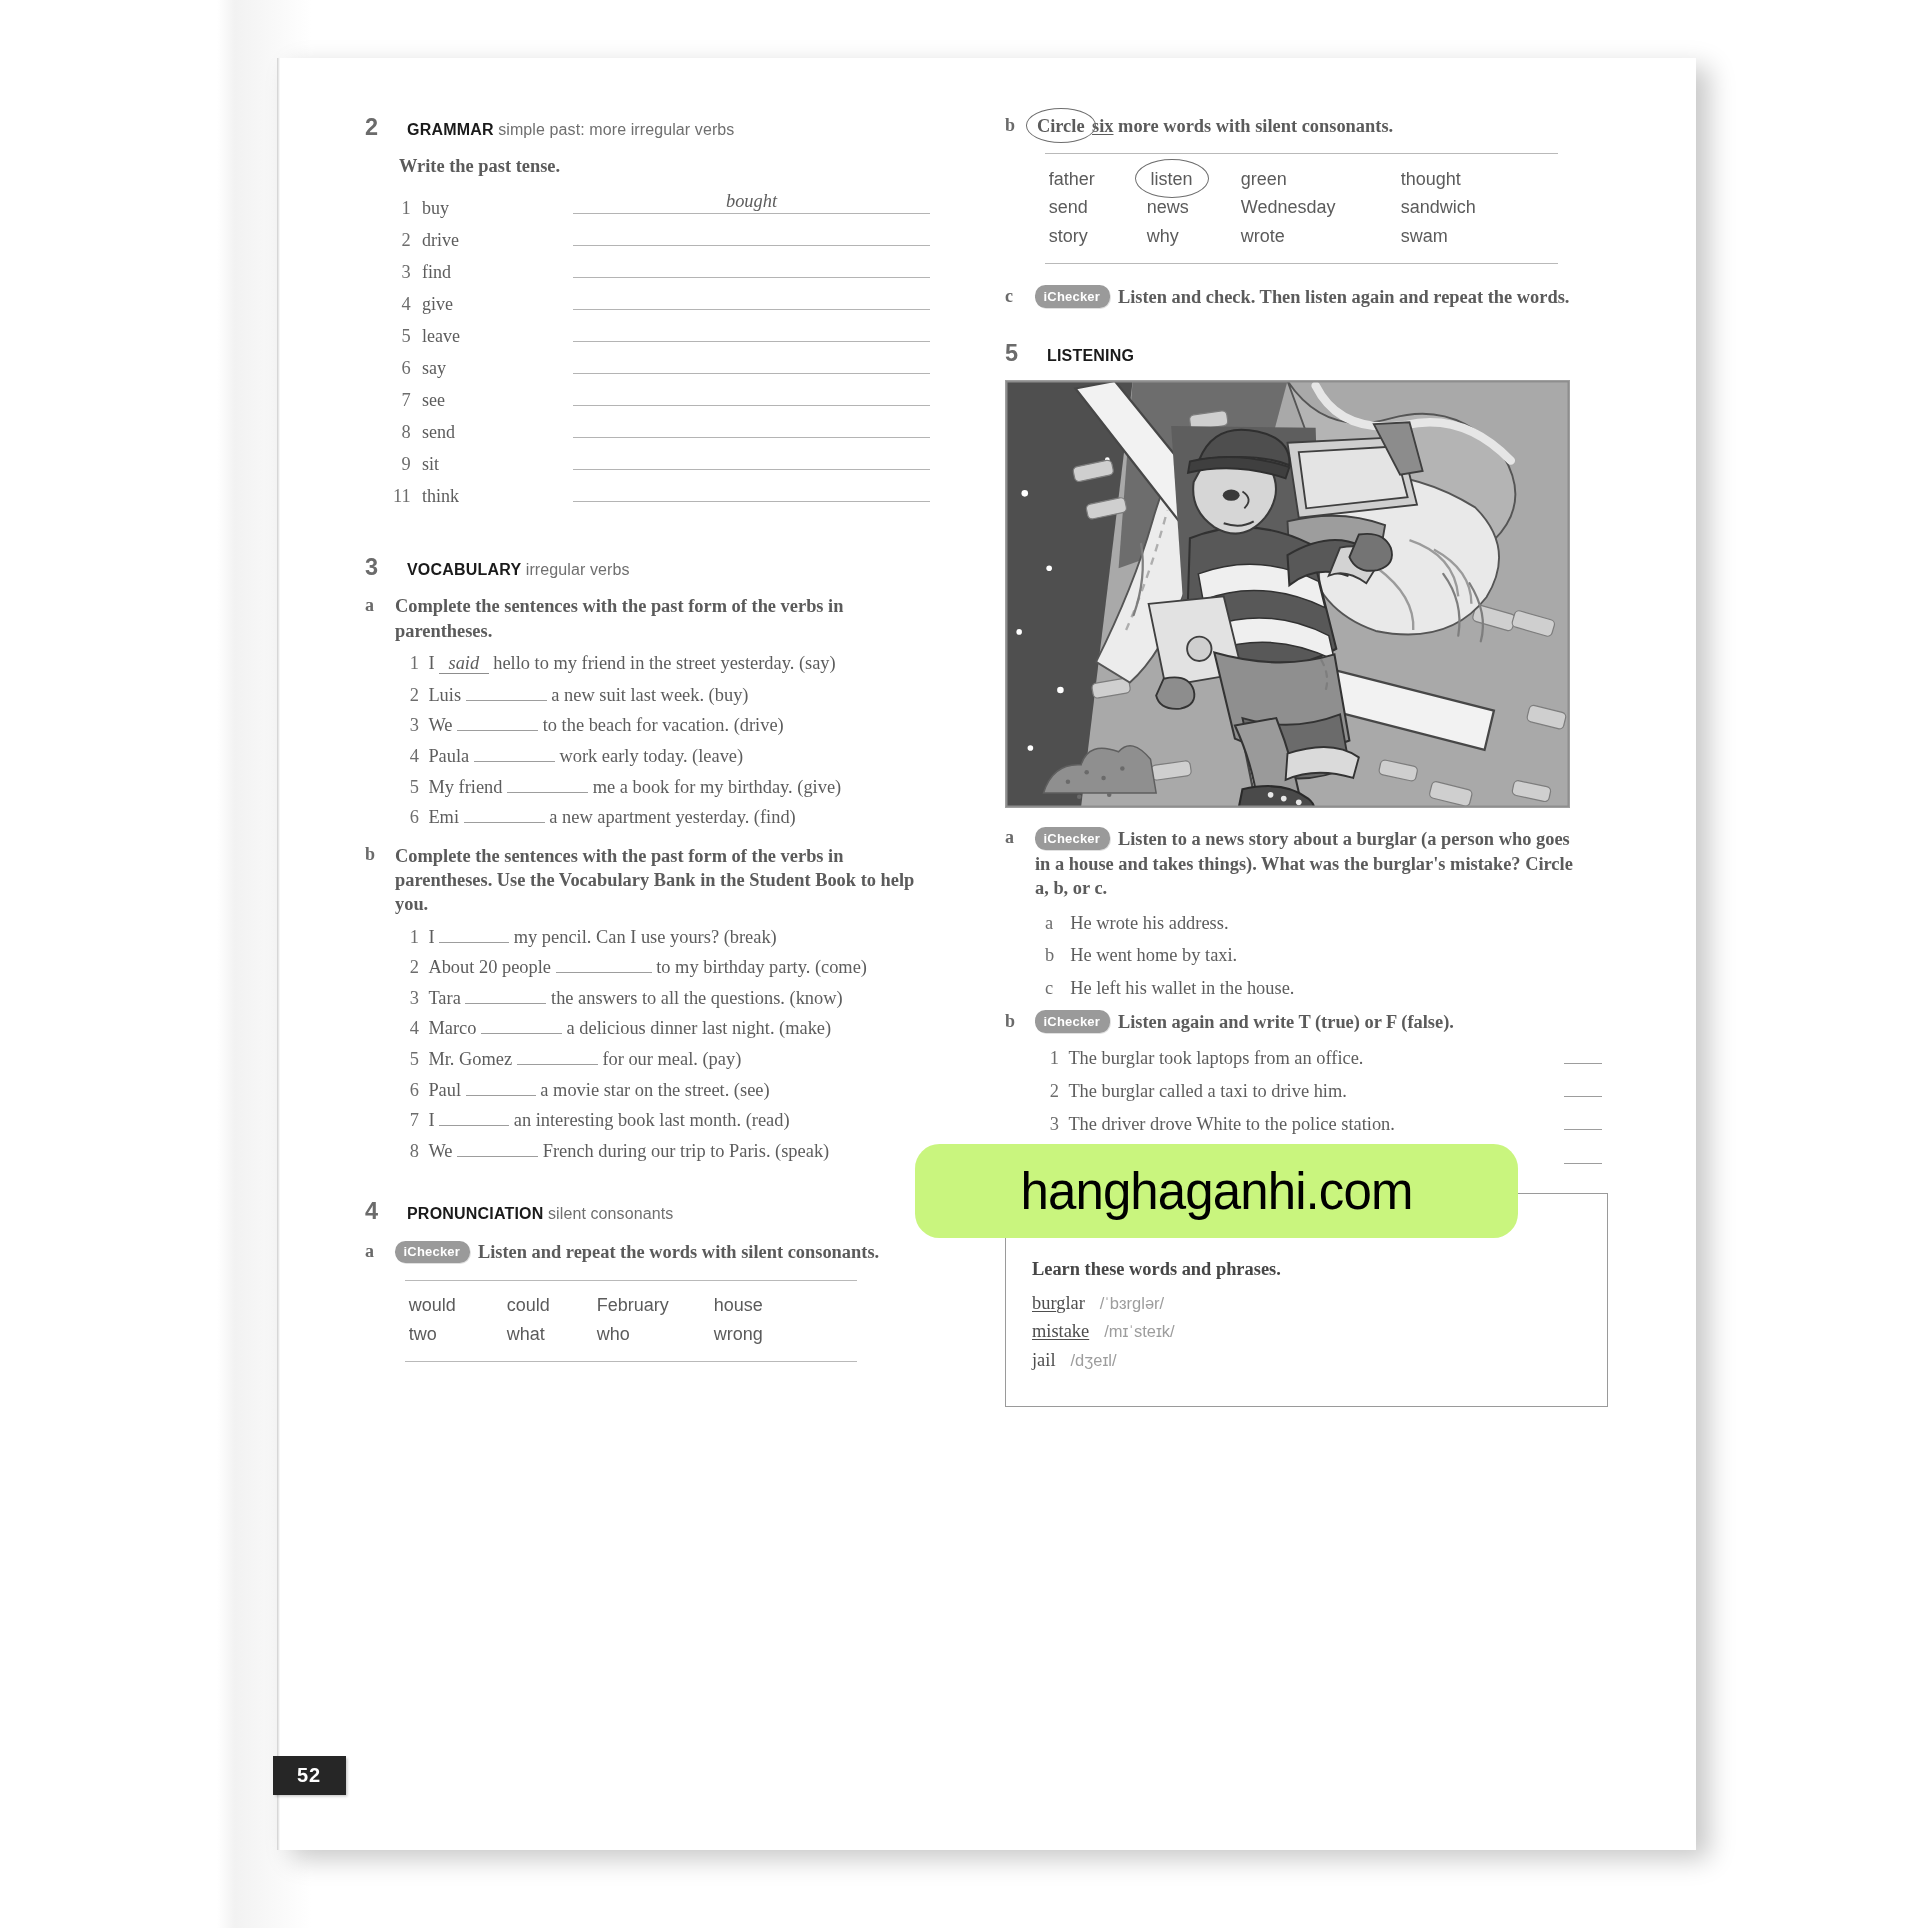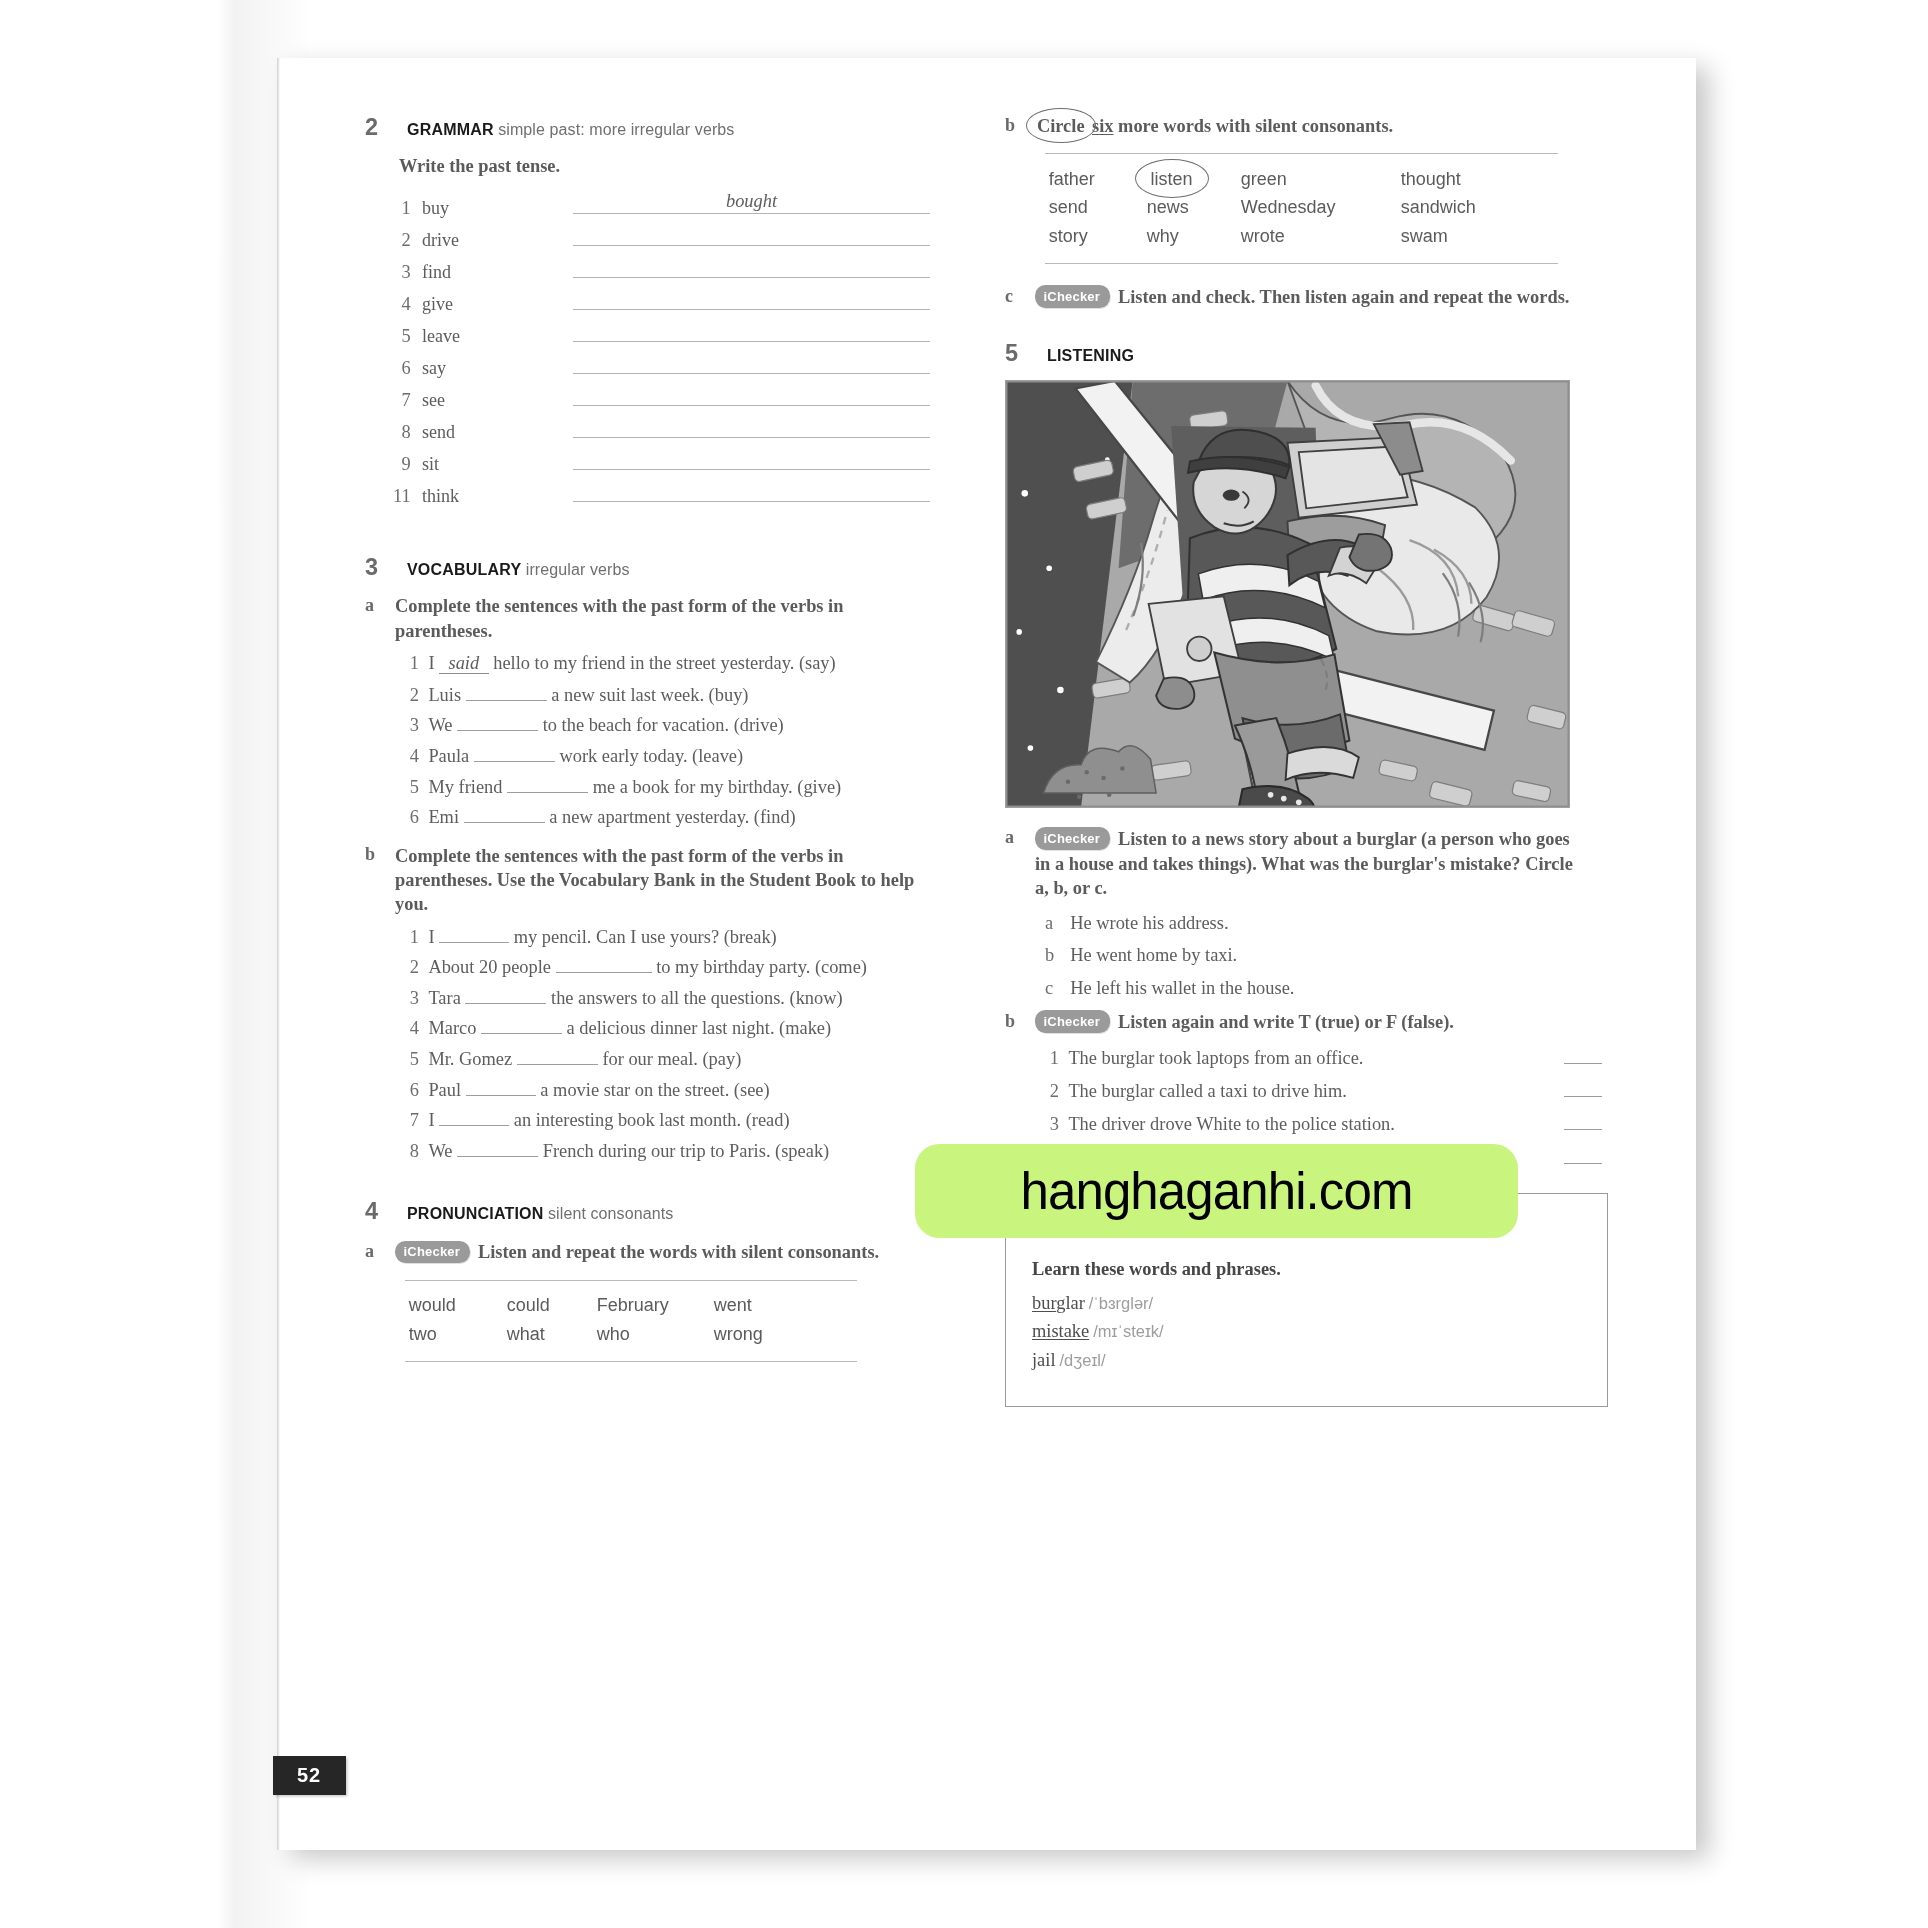--- a/index.html
+++ b/index.html
@@ -236,21 +236,21 @@
     font-weight: 700; font-size: 23.5px; color:#232323;
     letter-spacing: 0.3px;
     margin-bottom: 15px;
   }
   .uw-lead {
     font-family:"Liberation Serif", serif;
     font-weight:700; font-size: 18.4px; color:#464646;
     margin-bottom: 13px;
   }
   .uw-row {
-    display:flex; gap: 4px; align-items: baseline;
+    display:flex; gap: 15px; align-items: baseline;
     font-family:"Liberation Serif", serif;
     font-size: 18.4px; color:#4e4e4e;
     margin-bottom: 7.5px;
   }
   .uw-word { font-weight: 400; }
   .uw-word u { text-decoration: underline; text-underline-offset: 1.9px; }
   .uw-ipa {
     font-family:"Liberation Sans", sans-serif;
     font-size: 16.5px; color:#9d9d9d;
   }
@@ -534,21 +534,21 @@
           <div class="instr" style="width:527px;">
             <span class="ichecker">iChecker</span><span>Listen and repeat the words with silent consonants.</span>
           </div>
         </div>
 
         <div class="wordbox wb4" style="margin-left:40px; width:452px;">
           <div class="wb-row">
             <span class="wb-cell">would</span>
             <span class="wb-cell">could</span>
             <span class="wb-cell">February</span>
-            <span class="wb-cell">went</span>
+            <span class="wb-cell">house</span>
           </div>
           <div class="wb-row">
             <span class="wb-cell">two</span>
             <span class="wb-cell">what</span>
             <span class="wb-cell">who</span>
             <span class="wb-cell">wrong</span>
           </div>
         </div>
       </div>
     </div>

